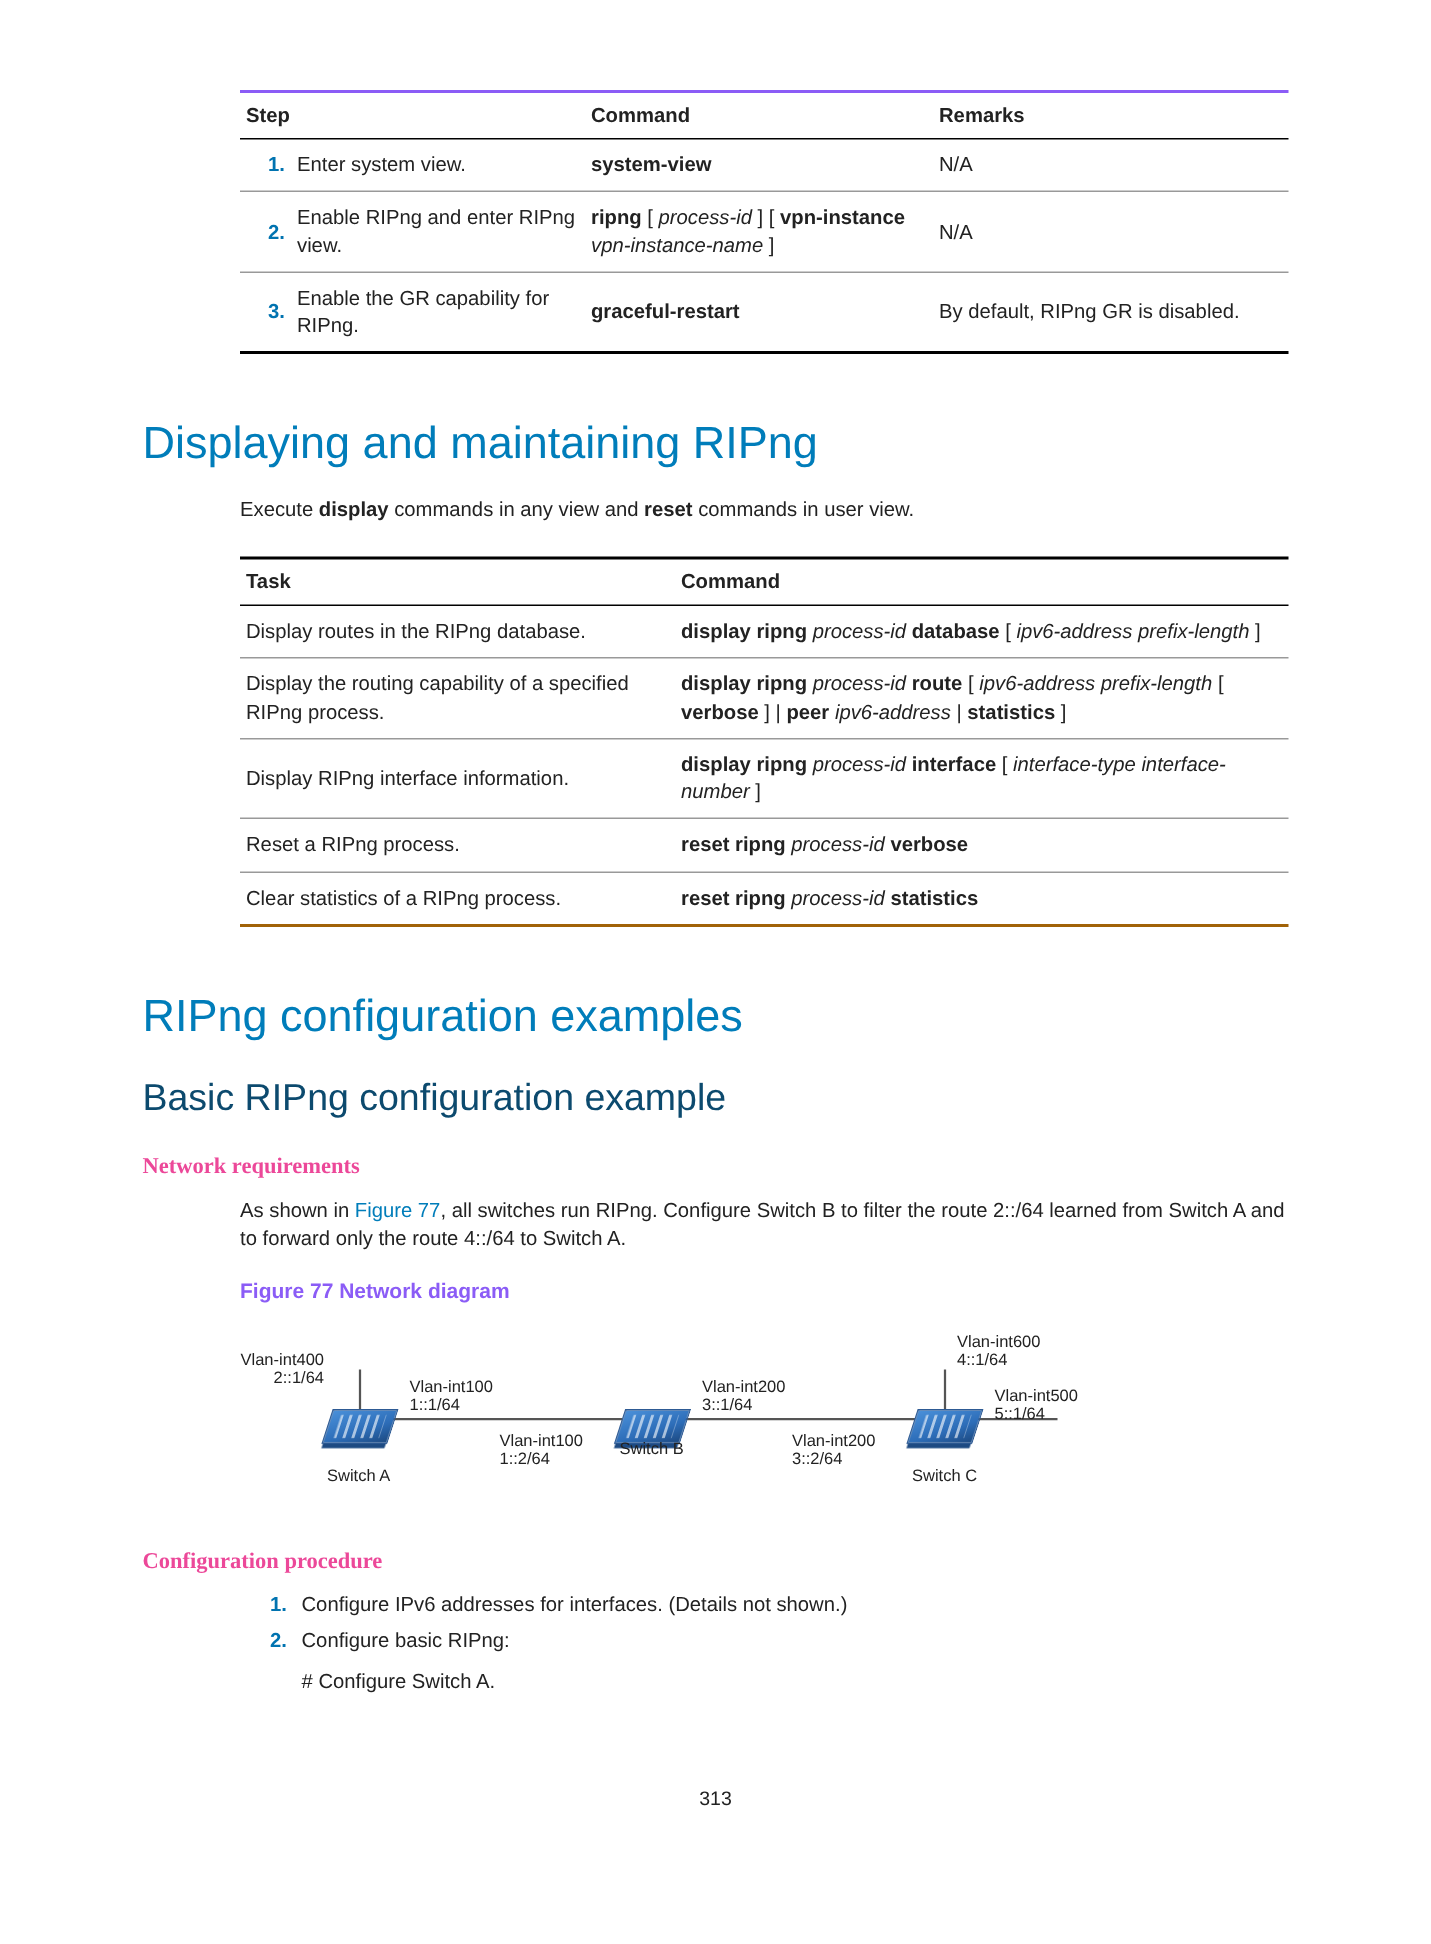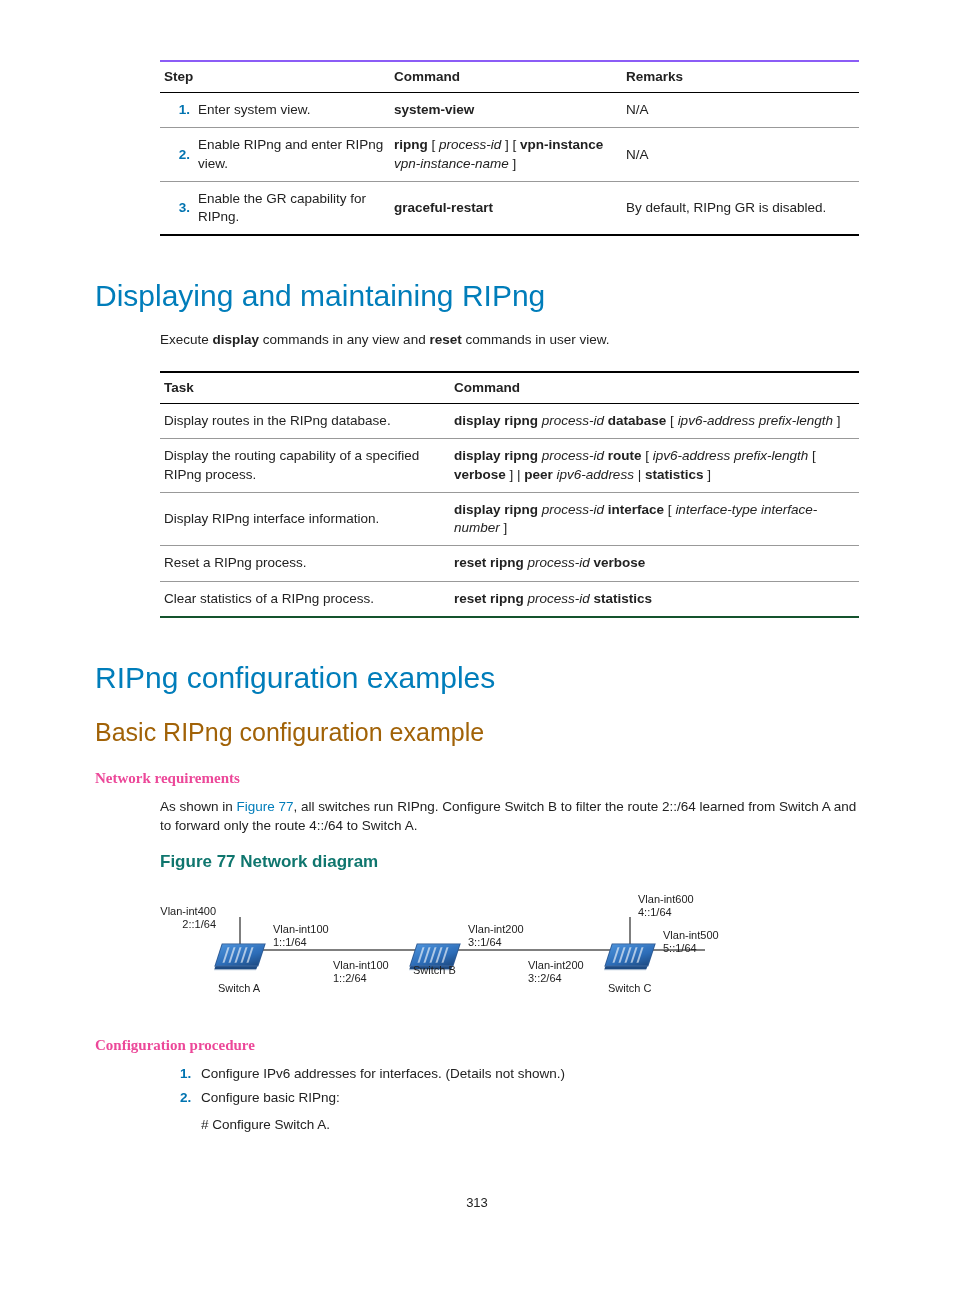--- a/index.html
+++ b/index.html
@@ -15,27 +15,27 @@
   .content-indent { padding-left: 65px; }
   table { border-collapse: collapse; width: 100%; }
   .step-table thead tr { border-top: 2px solid #8b5cf6; border-bottom: 1px solid #000;}
   .step-table th { text-align: left; font-weight: bold; padding: 6px 4px; font-size: 13.5px;}
   .step-table td { border-bottom: 1px solid #999; padding: 8px 4px; vertical-align: middle;}
   .step-table tbody tr:last-child td { border-bottom: 2px solid #000;}
   .stepnum { color: #0073b0; font-weight: bold; width: 26px; text-align: right; padding-right: 6px;}
   .bold { font-weight: bold; }
   .ital { font-style: italic; }
   h1.sec { font-family: Arial, sans-serif; font-weight: normal; color: #007dba; font-size: 30px; margin: 40px 0 14px 0; padding-left: 0;}
-  h2.sub { font-family: Arial, sans-serif; font-weight: normal; color: #a16207; font-size: 25px; margin: 18px 0 10px 0; padding-left:0;}
+  h2.sub { font-family: Arial, sans-serif; font-weight: normal; color: #0c4a6e; font-size: 25px; margin: 18px 0 10px 0; padding-left:0;}
   h3.small { font-family: Liberation Serif, serif; font-weight: bold; color: #ec4899; font-size: 15px; margin: 18px 0 10px 0; padding-left:0;}
-  .figcap { font-family: Arial, sans-serif; font-weight: bold; color: #0f766e; font-size: 17px; margin: 16px 0 8px 0;}
+  .figcap { font-family: Arial, sans-serif; font-weight: bold; color: #8b5cf6; font-size: 14px; margin: 16px 0 8px 0;}
   .task-table thead tr { border-top: 2px solid #000; border-bottom: 1px solid #000;}
   .task-table th { text-align:left; font-weight:bold; padding:6px 4px;}
   .task-table td { border-bottom:1px solid #999; padding:8px 4px; vertical-align: middle;}
-  .task-table tbody tr:last-child td { border-bottom: 2px solid #14532d;}
+  .task-table tbody tr:last-child td { border-bottom: 2px solid #a16207;}
   .link { color:#007dba; }
   .pagenum { text-align:center; font-size:13px; margin-top:60px; }
   ol.proc { padding-left: 100px; margin:8px 0;}
   ol.proc > li { padding-left:6px; margin-bottom:6px;}
   ol.proc > li::marker { color:#0073b0; font-weight:bold; }
   .subline { padding-left: 106px; margin-top:4px;}
   
   .diagram { margin-top:6px; margin-bottom:6px;}
   .switch-icon {
     width: 42px; height: 22px;

